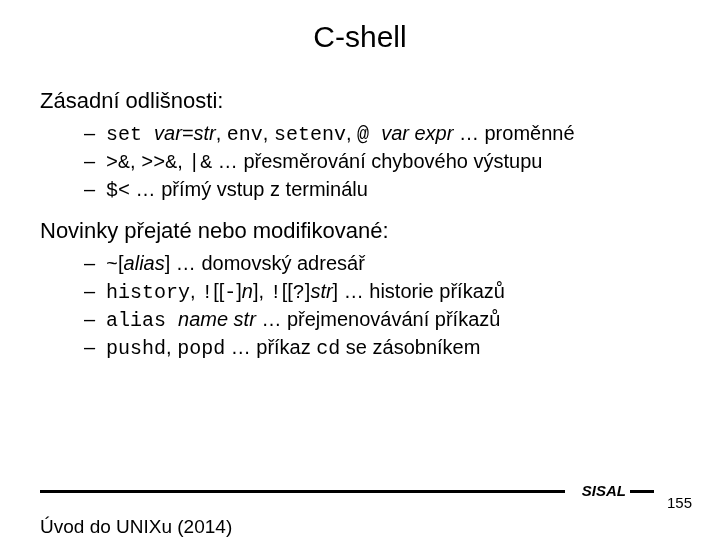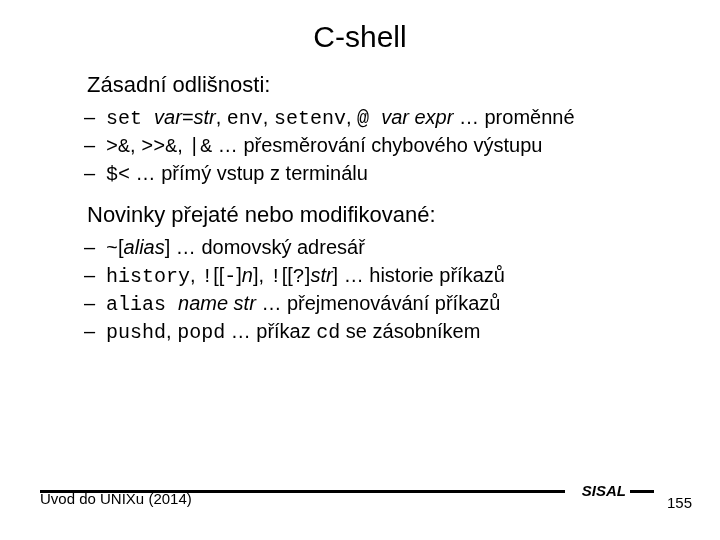--- a/index.html
+++ b/index.html
@@ -9,27 +9,26 @@
     background: #fff;
     font-family: Arial, Helvetica, sans-serif;
     color: #000;
     position: relative;
     padding: 20px 40px 0 40px;
   }
   .title {
     text-align: center;
     font-size: 30px;
     font-weight: normal;
-    margin-bottom: 18px;
+    margin-bottom: 34px;
   }
   .section-heading {
     font-size: 22px;
     font-weight: normal;
     margin-bottom: 6px;
-    margin-left: 47px;
   }
   ul.bullets {
     list-style: none;
     margin-left: 44px;
     margin-bottom: 14px;
   }
   ul.bullets li {
     font-size: 20px;
     line-height: 1.35;
     position: relative;
@@ -54,22 +53,22 @@
     position: absolute;
     top: 8px;
     height: 3px;
     background: #000;
   }
   .rule-left { left: 0; width: 525px; }
   .rule-right { right: 38px; width: 24px; }
   .footer-left {
     position: absolute;
     left: 0;
-    top: 8px;
-    font-size: 15px;
+    top: 34px;
+    font-size: 19px;
   }
   .footer-label {
     position: absolute;
     right: 66px;
     top: 0;
     font-size: 15px;
     font-style: italic;
     font-weight: bold;
   }
   .footer-page {

